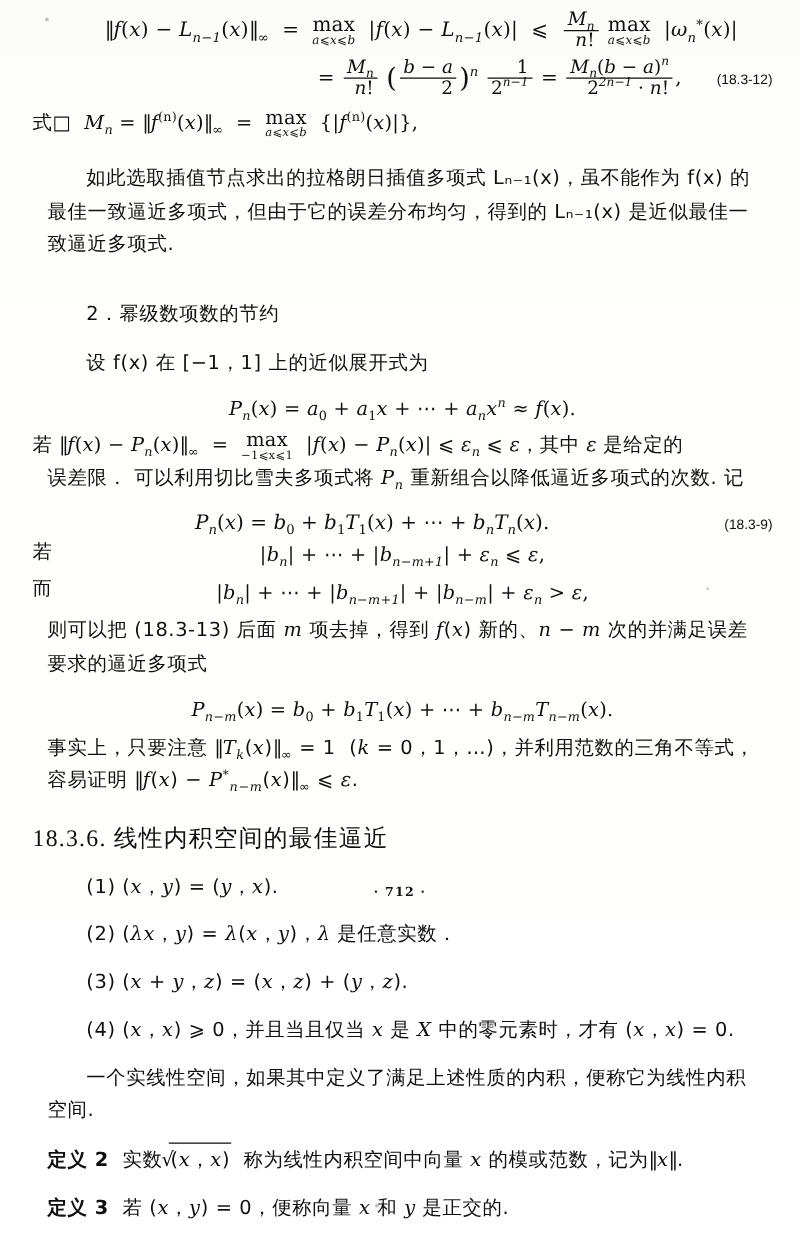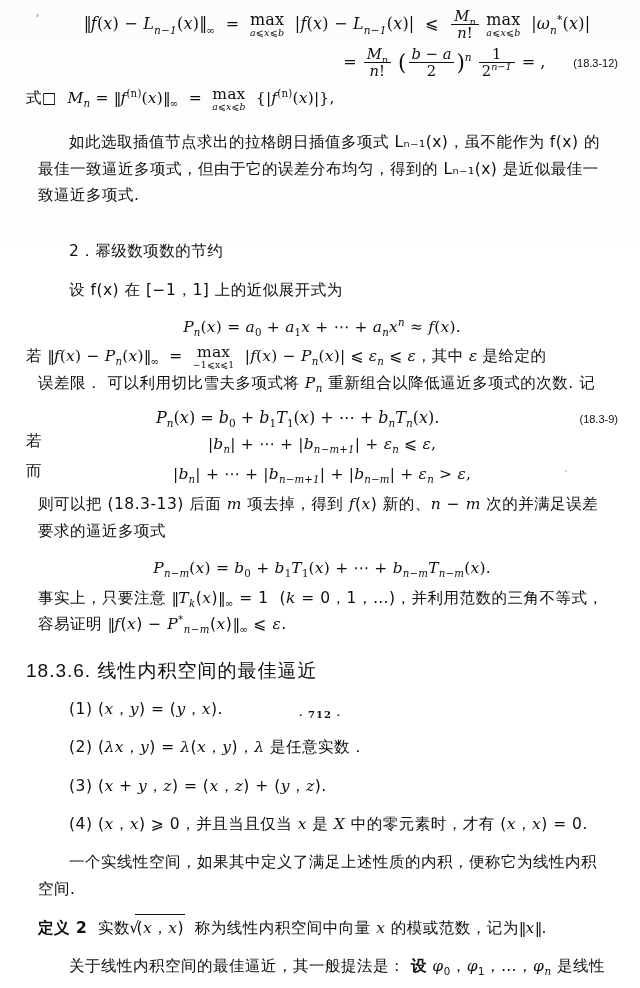--- a/index.html
+++ b/index.html
@@ -73,32 +73,32 @@
     font-size: 11px;
     padding-left: 10px;
     white-space: nowrap;
   }
 
   sub, sup { font-size: 0.66em; line-height: 0; }
 
   .frac {
     display: inline-block;
     vertical-align: middle;
-    text-align: center;
+    text-align: right;
     font-size: 0.92em;
     line-height: 1.12;
     margin: 0 2px;
   }
   .frac .num { display: block; border-bottom: 1px solid #111; padding: 0 3px; }
   .frac .den { display: block; padding: 0 3px; }
 
   .norm { letter-spacing: -1px; }
 
   .sec-head {
-    font-family: Liberation Sans, sans-serif;
+    font-family: Liberation Serif, serif;
     font-size: 19px;
     letter-spacing: 1px;
     margin: 20px 0 10px 0;
   }
 
   .bold { font-weight: bold; }
   .blk { font-family: "DejaVu Sans", sans-serif; font-weight: bold; letter-spacing: 0.5px; }
 
   .folio {
     position: absolute;
@@ -144,21 +144,21 @@
         <span style="display:block;font-size:.6em;"><span class="math">a</span>⩽<span class="math">x</span>⩽<span class="math">b</span></span>
       </span>
       &nbsp;<span class="mathup">|</span><span class="math">ω</span><sub class="math">n</sub><sup class="mathup">*</sup><span class="mathup">(</span><span class="math">x</span><span class="mathup">)</span><span class="mathup">|</span>
     </div>
 
     <div class="eqrow" style="margin-top:4px;">
       <div class="eqbody" style="text-align:right;padding-right:18px;font-size:16px;">
         = <span class="frac"><span class="num"><span class="math">M</span><sub class="math">n</sub></span><span class="den"><span class="math">n</span>!</span></span>
         <span style="font-size:1.35em;vertical-align:-.12em;">(</span><span class="frac"><span class="num"><span class="math">b</span> − <span class="math">a</span></span><span class="den">2</span></span><span style="font-size:1.35em;vertical-align:-.12em;">)</span><sup class="math">n</sup>
         <span class="frac"><span class="num">1</span><span class="den">2<sup class="math">n−1</sup></span></span>
-        = ,
+        = <span class="frac"><span class="num"><span class="math">M</span><sub class="math">n</sub>(<span class="math">b</span> − <span class="math">a</span>)<sup class="math">n</sup></span><span class="den">2<sup class="math">2n−1</sup> · <span class="math">n</span>!</span></span>,
       </div>
       <div class="eqnum">(18.3-12)</div>
     </div>
 
     <div class="line" style="margin-top:6px;">
       <span class="cn">式□</span>&nbsp;&nbsp;<span class="math">M</span><sub class="math">n</sub> =
       <span class="math norm">‖</span><span class="math">f</span><sup class="mathup">(n)</sup><span class="mathup">(</span><span class="math">x</span><span class="mathup">)</span><span class="math norm">‖</span><sub class="mathup">∞</sub>
       &nbsp;=&nbsp;
       <span style="display:inline-block;text-align:center;line-height:1.0;vertical-align:middle;">
         <span style="display:block;font-style:normal;">max</span>
@@ -225,19 +225,20 @@
 
     <p class="para cn indent2">(1) (<span class="math">x</span>，<span class="math">y</span>) = (<span class="math">y</span>，<span class="math">x</span>).</p>
     <p class="para cn indent2">(2) (<span class="math">λx</span>，<span class="math">y</span>) = <span class="math">λ</span>(<span class="math">x</span>，<span class="math">y</span>)，<span class="math">λ</span> 是任意实数．</p>
     <p class="para cn indent2">(3) (<span class="math">x</span> + <span class="math">y</span>，<span class="math">z</span>) = (<span class="math">x</span>，<span class="math">z</span>) + (<span class="math">y</span>，<span class="math">z</span>).</p>
     <p class="para cn indent2">(4) (<span class="math">x</span>，<span class="math">x</span>) ⩾ 0，并且当且仅当 <span class="math">x</span> 是 <span class="math">X</span> 中的零元素时，才有 (<span class="math">x</span>，<span class="math">x</span>) = 0.</p>
 
     <p class="para cn indent2">一个实线性空间，如果其中定义了满足上述性质的内积，便称它为线性内积空间.</p>
 
     <p class="para cn" style="margin-top:2px;"><span class="blk">定义 2</span>&nbsp;&nbsp;实数 <span style="display:inline-block;border-top:1px solid #111;padding:0 1px;position:relative;">(<span class="math">x</span>，<span class="math">x</span>)</span><span style="margin-left:-3.6em;">√</span><span style="margin-left:3.2em;"></span> 称为线性内积空间中向量 <span class="math">x</span> 的模或范数，记为<span class="math norm">‖</span><span class="math">x</span><span class="math norm">‖</span>.</p>
 
+    <p class="para cn" style="margin-top:2px;"><span class="blk">定义 3</span>&nbsp;&nbsp;若 (<span class="math">x</span>，<span class="math">y</span>) = 0，便称向量 <span class="math">x</span> 和 <span class="math">y</span> 是正交的.</p>
 
     <p class="para cn indent2"><span>关于线性内积空间的最佳逼近，其一般提法是：</span><span class="bold"> 设</span> <span class="math">φ</span><sub class="mathup">0</sub>，<span class="math">φ</span><sub class="mathup">1</sub>，…，<span class="math">φ</span><sub class="math">n</sub> 是线性</p>
 
   </div>
 
   <div class="folio">· 712 ·</div>
 </div>
 
 </body></html>

